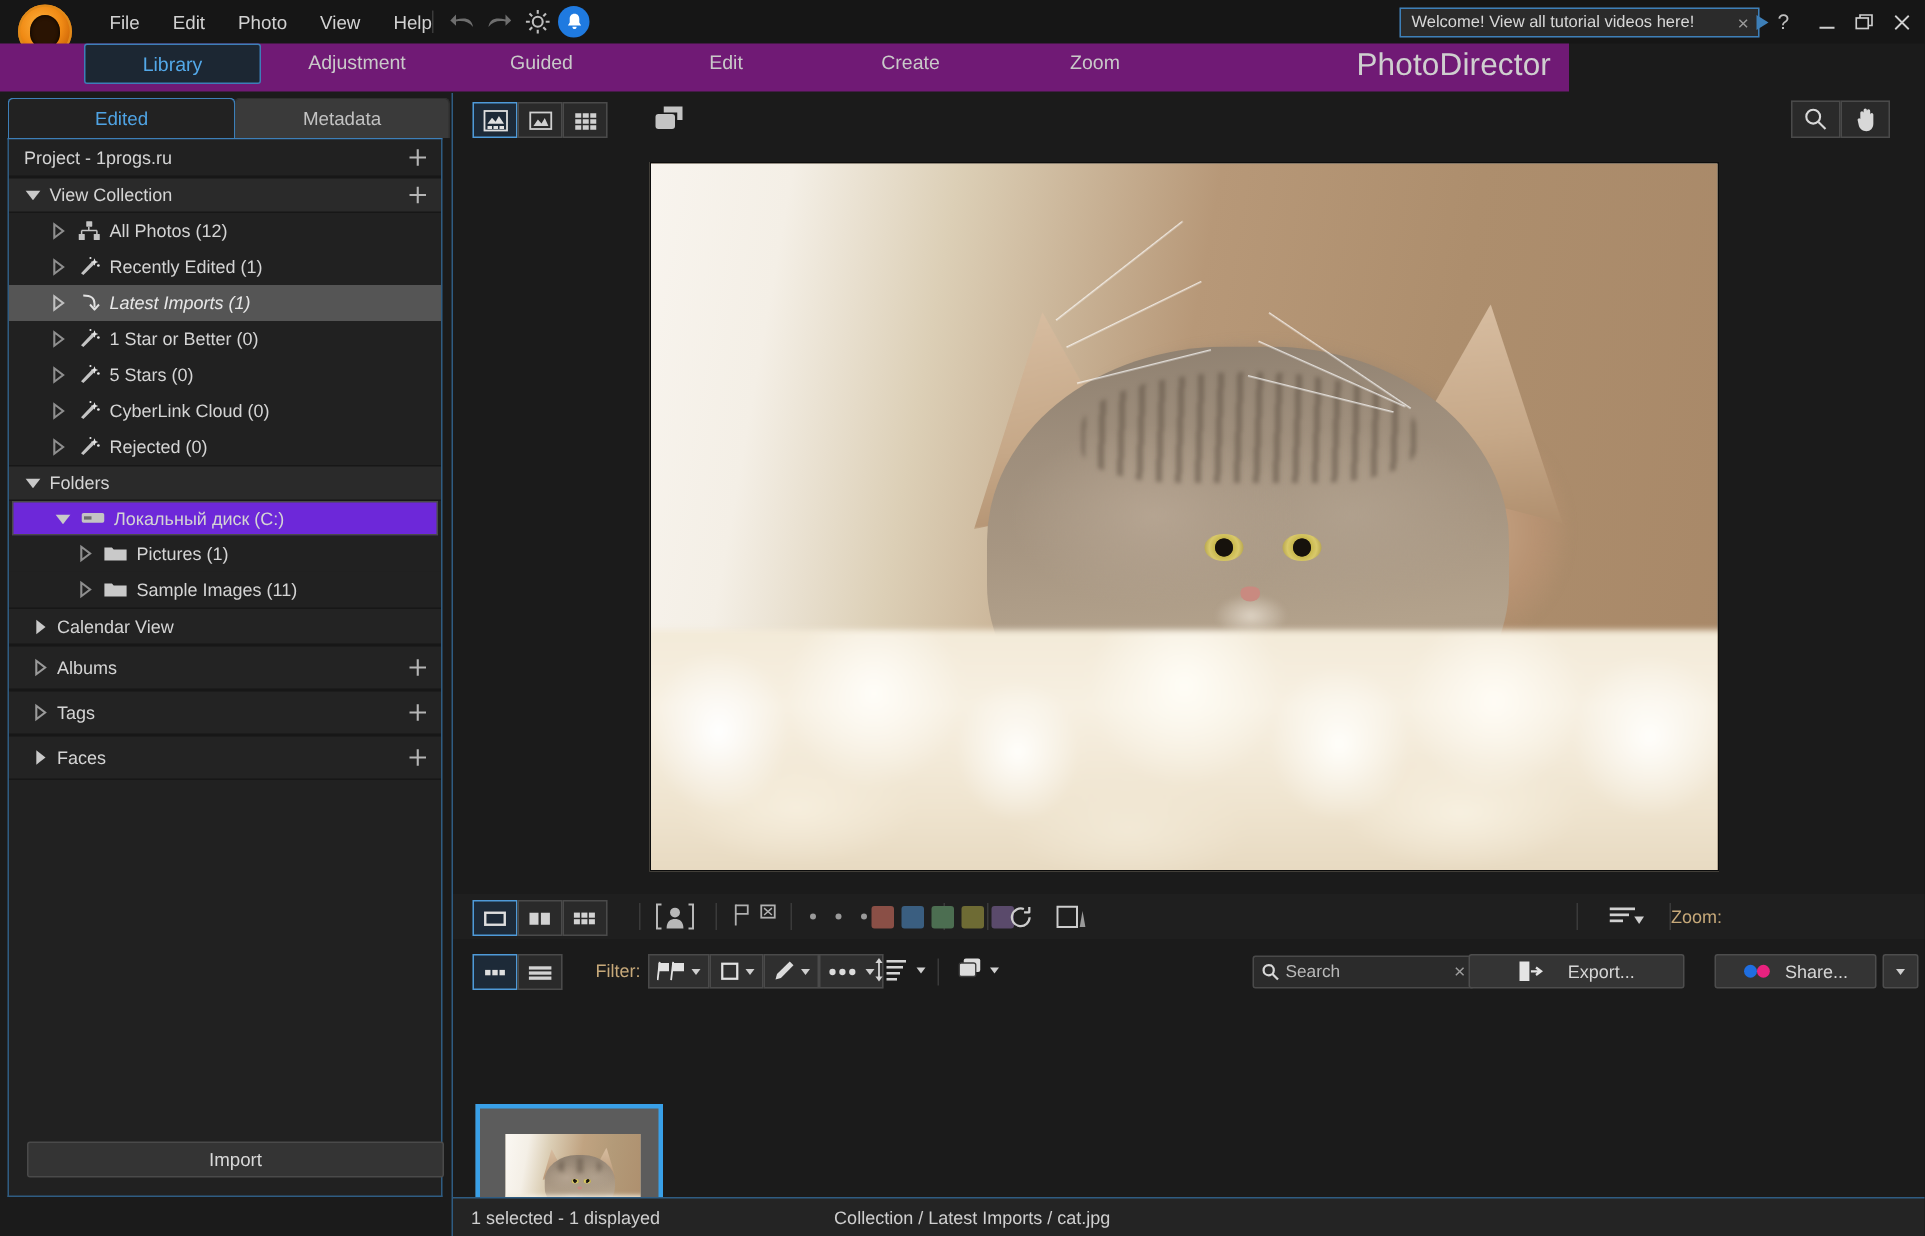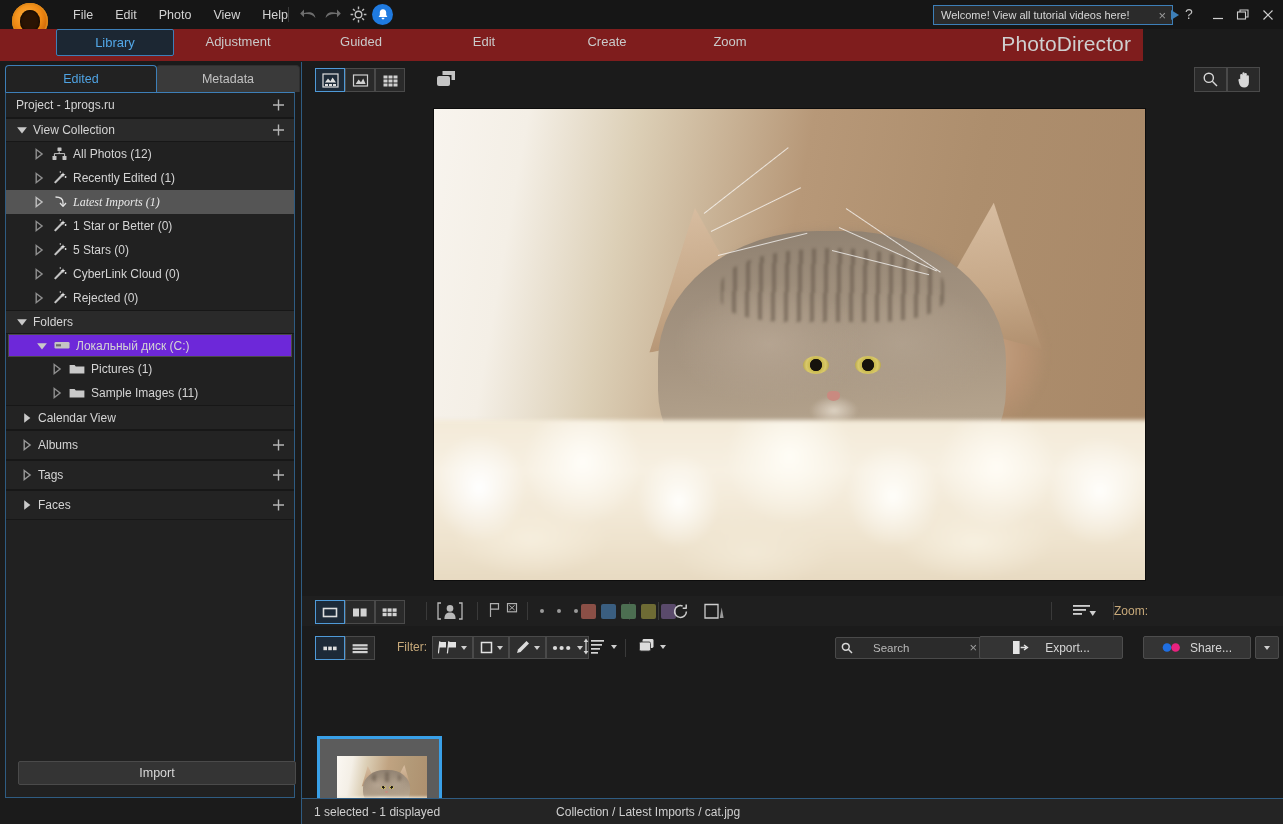--- a/index.html
+++ b/index.html
@@ -32,42 +32,42 @@
   .banner { position: absolute; left: 933px; top: 5px; height: 20px; width: 240px;
             background: #2b2b2b; border: 1px solid #3d7fb8; display: flex; align-items: center; }
   .banner .btxt { font-size: 11px; color: #d8d8d8; padding-left: 7px; white-space: nowrap; }
   .banner .bx { position: absolute; right: 6px; top: 3px; font-size: 13px; color: #9a9a9a; line-height: 13px; }
   .banner .tip { position: absolute; right: -7px; top: 4px; width: 0; height: 0;
                  border-top: 5px solid transparent; border-bottom: 5px solid transparent; border-left: 8px solid #3d7fb8; }
   .helpq { position: absolute; left: 1185px; top: 6px; font-size: 14px; color: #bfbfbf; }
   .wbtn { position: absolute; top: 7px; width: 16px; height: 16px; cursor: default; color:#cfcfcf; }
 
   
-  .navbar { position: absolute; left: 0; top: 29px; width: 1143px; height: 32px; background: #7f1d1d; }
+  .navbar { position: absolute; left: 0; top: 29px; width: 1046px; height: 32px; background: #701a75; }
   .navtab { position: absolute; top: 0px; height: 27px; line-height: 25px; text-align: center;
             font-size: 13px; color: #c9c9c9; cursor: default; }
   .navtab.active { color: #53a8e8; background: #1c2733; border: 1px solid #3d7fb8; border-radius: 2px; }
   .brand { position: absolute; right: 12px; top: 3px; font-size: 21px; color: #cfcfcf; letter-spacing: .1px; }
 
   
   .sidebar { position: absolute; left: 0px; top: 62px; width: 301px; height: 762px; background: #1b1b1b; }
   .ptabs { position: absolute; left: 5px; top: 0px; width: 290px; height: 30px; }
   .ptab { position: absolute; top: 3px; height: 27px; line-height: 26px; text-align: center; font-size: 12.5px;
           border: 1px solid #3d7fb8; border-bottom: none; border-radius: 4px 4px 0 0; cursor: default; }
   .ptab.sel { left: 0px; width: 152px; background: #222; color: #4fa3e3; }
   .ptab.unsel { left: 151px; width: 144px; background: #3a3a3a; color: #c2c2c2; border-color:#2f2f2f; }
   .treebox { position: absolute; left: 5px; top: 30px; width: 290px; height: 706px;
              background: #212121; border: 1px solid #2f5c82; border-top: 1px solid #3d7fb8; }
   .trow { position: relative; height: 24px; display: flex; align-items: center; background: #212121; cursor: default; }
   .trow.hdr { background: #2a2a2a; border-top: 1px solid #171717; border-bottom: 1px solid #171717; }
   .trow.proj { background: #212121; height: 25px; border-bottom: 1px solid #171717;}
   .trow.sel { background: #555555; }
   .trow.drive { background: #6d28d9; border: 1px solid #4a4a4a; height: 23px; }
   .trow .lbl { font-size: 12px; color: #d4d4d4; white-space: nowrap; }
-  .trow.sel .lbl { color: #e8e8e8; font-style: italic; font-family: Liberation Serif, serif; }
+  .trow.sel .lbl { color: #e8e8e8; font-style: italic; }
   .trow .plus { position: absolute; right: 9px; top: 50%; transform: translateY(-50%);
                 width: 13px; height: 13px; }
   .arw { width: 14px; flex: 0 0 14px; display: flex; align-items: center; justify-content: center; }
   .ico { width: 20px; flex: 0 0 20px; display: flex; align-items: center; justify-content: center; }
   .sect { border-top: 1px solid #171717; border-bottom: 1px solid #171717; background: #232323; }
   .importbtn { position: absolute; left: 12px; bottom: 12px; width: 278px; height: 24px; background: #343434;
                border: 1px solid #4a4a4a; border-radius: 2px; color: #d8d8d8; font-size: 12.5px;
                display: flex; align-items: center; justify-content: center; cursor: default; }
 
   
@@ -802,21 +802,21 @@
       <div class="vsep" style="position:absolute; left:323px; top:7px;"></div>
 
       <div style="position:absolute; left:335px; top:6px; display:flex; align-items:center; gap:4px;">
         <svg width="19" height="17" viewBox="0 0 19 17" fill="#dcdcdc">
           <rect x="5.5" y="1" width="11" height="9" rx="1.4"></rect>
           <rect x="2.5" y="4" width="11" height="9" rx="1.4" stroke="#3a3a3a" stroke-width=".9"></rect>
         </svg>
         <div class="caret"></div>
       </div>
 
-      <div class="searchbox" style="position:absolute; right:301px; top:5px;gap:16px;">
+      <div class="searchbox" style="position:absolute; right:301px; top:5px;">
         <svg width="12" height="12" viewBox="0 0 12 12" fill="none" stroke="#d8d8d8" stroke-width="1.5">
           <circle cx="4.8" cy="4.8" r="3.4"></circle>
             <path d="M7.3 7.3 L11 11"></path>
         </svg>
         <span class="ph">Search</span>
         <span style="position:absolute; right:5px; top:2px; font-size:13px; color:#9e9e9e;">×</span>
       </div>
 
       <div class="actbtn" style="position:absolute; right:161px; top:4px; width:144px; justify-content:center;gap:16px;">
         <svg width="17" height="15" viewBox="0 0 17 15">

